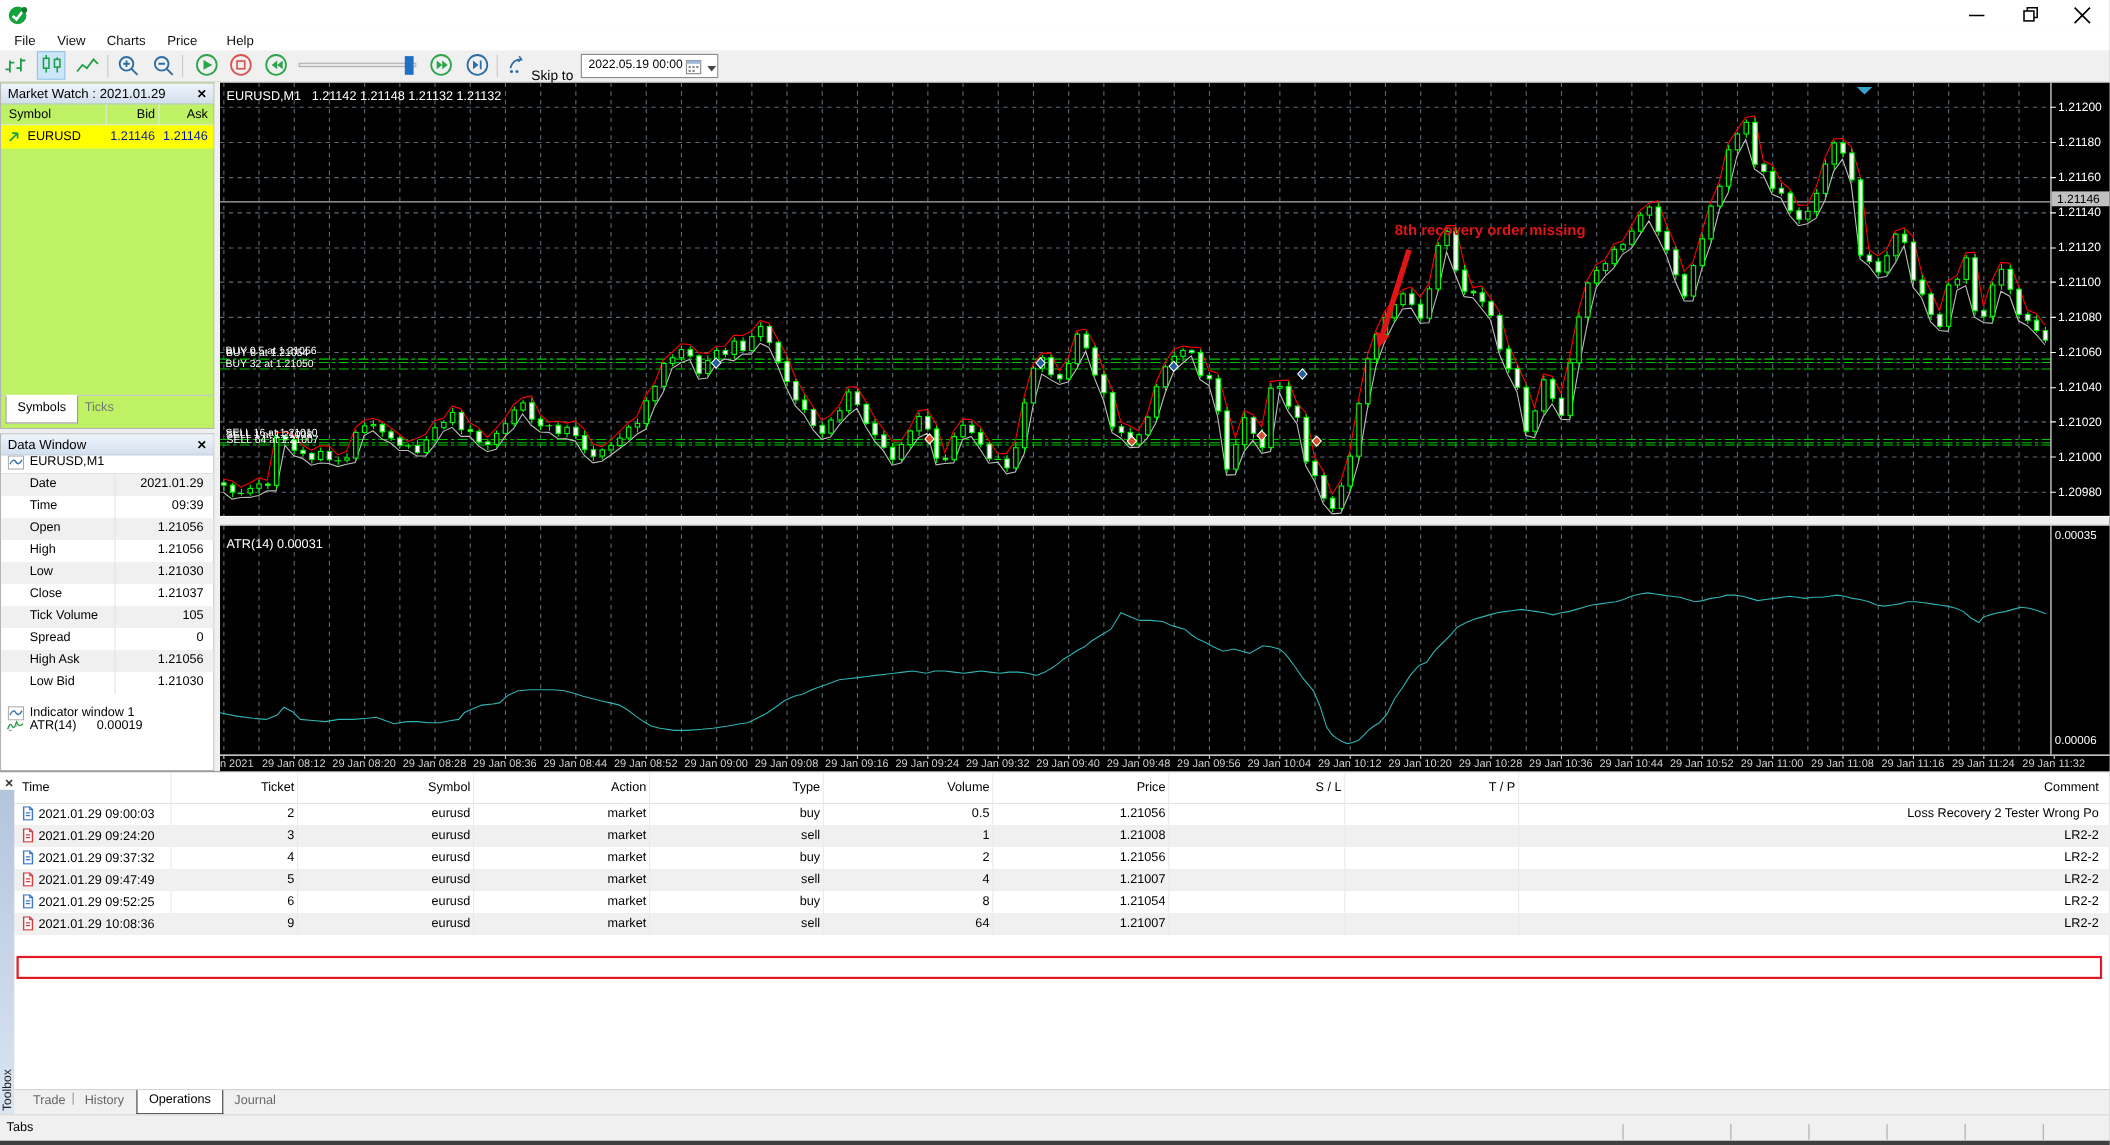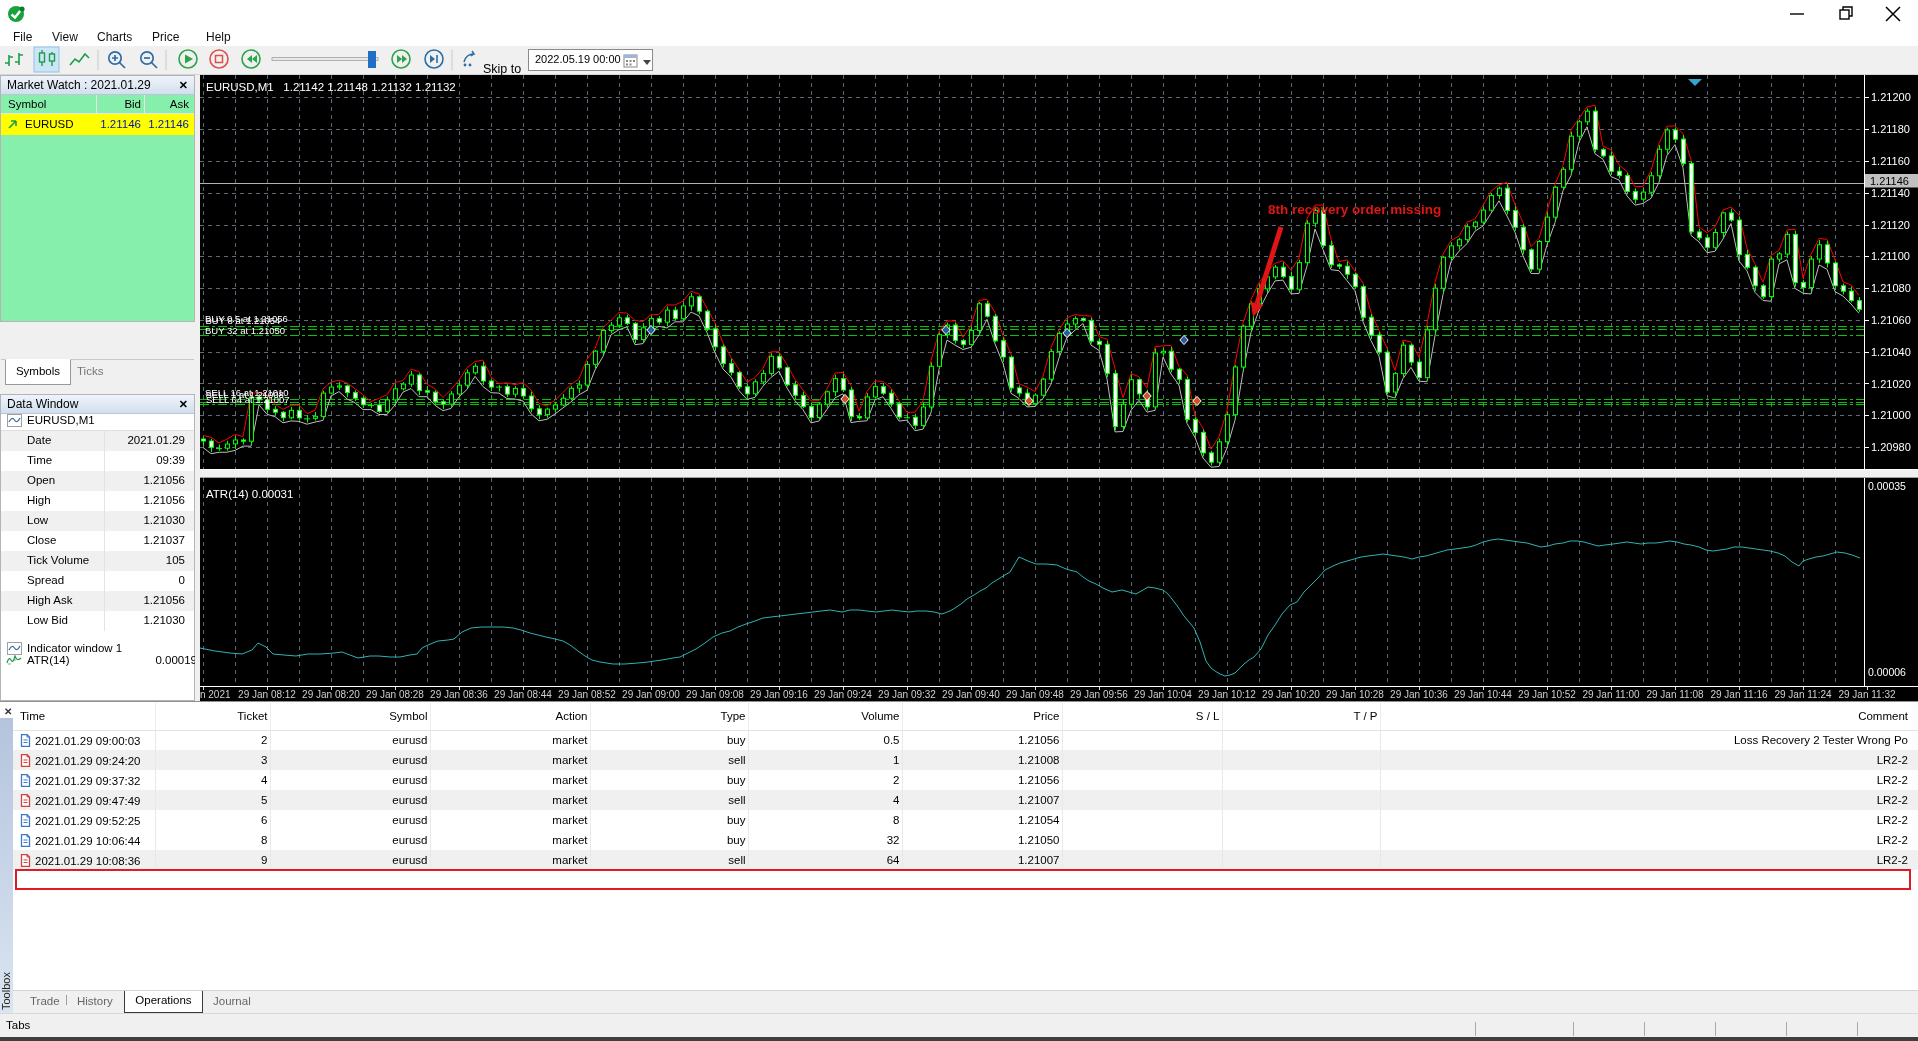--- a/index.html
+++ b/index.html
@@ -5,21 +5,21 @@
 * { margin:0; padding:0; box-sizing:border-box; }
 html,body { width:1918px; height:1041px; overflow:hidden; }
 body { font-family:"Liberation Sans", sans-serif; background:#f0f0f0; position:relative; }
 .abs { position:absolute; }
 #titlebar { left:0; top:0; width:1918px; height:28px; background:#fff; }
 #titlebar .txt { left:31px; top:6px; font-size:13px; color:#000; }
 #menubar { left:0; top:28px; width:1918px; height:18px; background:#fff; font-size:12px; color:#111; }
 #menubar span { position:absolute; top:2px; }
 #toolbar { left:0; top:46px; width:1918px; height:29px; background:#f0f0f0; border-bottom:1px solid #d5d5d5; }
 #datefield { position:absolute; left:528px; top:3px; width:125px; height:22px; background:#fff; border:1px solid #8a8a8a; font-size:11px; color:#000; }
-#mw { left:0; top:75px; width:195px; height:247px; background:#86efac; border:1px solid #b4b4b4; }
+#mw { left:0; top:75px; width:195px; height:315px; background:#bef264; border:1px solid #b4b4b4; }
 .ptitle { position:absolute; left:0; top:0; width:100%; height:19px; background:linear-gradient(#eef4fb,#d3dfee); border-bottom:1px solid #b9c6d8; font-size:12px; color:#000; padding:2px 0 0 6px; }
 .pclose { position:absolute; top:3px; right:6px; font-size:11px; color:#000; font-weight:bold; }
 #dw { left:0; top:394px; width:195px; height:307px; background:#fff; border:1px solid #b4b4b4; }
 #chartsplit { left:195px; top:75px; width:5px; height:626px; background:#f0f0f0; }
 #chart { left:200px; top:75px; width:1718px; height:626px; }
 #ops { left:0; top:701px; width:1918px; height:289px; background:#fff; border-top:1px solid #909090; }
 #toolboxstrip { left:0; top:718px; width:13px; height:295px; background:linear-gradient(#b3c4dd,#dbe5f1); }
 #toolboxstrip svg text { font-size:11px; fill:#222; }
 table#optable { position:absolute; left:13px; top:1px; border-collapse:collapse; table-layout:fixed; width:1905px; font-size:11.5px; color:#000; }
 #optable col.c0{width:142px;} #optable col.c1{width:115px;} #optable col.c2{width:160px;} #optable col.c3{width:160px;} #optable col.c4{width:158px;} #optable col.c5{width:154px;} #optable col.c6{width:160px;} #optable col.c7{width:160px;} #optable col.c8{width:158px;} #optable col.c9{width:538px;}
@@ -228,21 +228,21 @@
         <path d="M2,8 q3,-6 5.5,-2 q2.5,4 5.5,-2" stroke="#3a6ea5" stroke-width="1.3" fill="none"></path>
       </svg>
     <span class="abs" style="left:26px;top:3px;font-size:11.5px">Indicator window 1</span>
   </div>
   <div class="abs" style="left:0;top:256px;width:172px;height:20px">
     <svg class="abs" style="left:5px;top:4px" width="16" height="12" viewBox="0 0 16 12">
         <path d="M1,8 q2,-7 4,-3 q2,4 4,-4 q2,6 6,2" stroke="#1c9e48" stroke-width="1.2" fill="none"></path>
         <path d="M2,9 h3 M7,5 h3" stroke="#888" stroke-width="0.8"></path>
       </svg>
     <span class="abs" style="left:26px;top:3px;font-size:11.5px">ATR(14)</span>
-    <span class="abs" style="left:116px;top:3px;width:80px;text-align:right;font-size:11.5px">0.00019</span>
+    <span class="abs" style="left:87px;top:3px;width:80px;font-size:11.5px">0.00019</span>
   </div>
 </div>
 
 <div class="abs" id="chartsplit"></div>
 <svg class="abs" id="chart" width="1718" height="626" viewBox="0 0 1718 626">
 <rect x="0" y="0" width="1718" height="626" fill="#000"></rect>
 <line x1="3.5" y1="0" x2="3.5" y2="394" stroke="#5d6a76" stroke-width="1" stroke-dasharray="4 4"></line>
 <line x1="3.5" y1="403" x2="3.5" y2="611" stroke="#5d6a76" stroke-width="1" stroke-dasharray="4 4"></line>
 <line x1="35.5" y1="0" x2="35.5" y2="394" stroke="#5d6a76" stroke-width="1" stroke-dasharray="4 4"></line>
 <line x1="35.5" y1="403" x2="35.5" y2="611" stroke="#5d6a76" stroke-width="1" stroke-dasharray="4 4"></line>
@@ -1003,36 +1003,20 @@
           <td>6</td>
           <td>eurusd</td>
           <td>market</td>
           <td>buy</td>
           <td>8</td>
           <td>1.21054</td>
           <td></td>
           <td></td>
           <td>LR2-2</td>
         </tr>
-<tr>
-          <td><svg class="dicon" viewBox="0 0 11 13">
-              <path d="M1.5,0.5 h5.5 l2.5,2.5 v9.5 h-8 z" fill="#fff" stroke="#3c78c8" stroke-width="1.3"></path>
-              <path d="M7,0.5 v2.5 h2.5" fill="none" stroke="#3c78c8" stroke-width="1"></path>
-              <path d="M3.5,6 h4 M3.5,8.5 h4" stroke="#3c78c8" stroke-width="1"></path>
-            </svg>2021.01.29 10:06:44</td>
-          <td>8</td>
-          <td>eurusd</td>
-          <td>market</td>
-          <td>buy</td>
-          <td>32</td>
-          <td>1.21050</td>
-          <td></td>
-          <td></td>
-          <td>LR2-2</td>
-        </tr>
 <tr class="g">
           <td><svg class="dicon" viewBox="0 0 11 13">
               <path d="M1.5,0.5 h5.5 l2.5,2.5 v9.5 h-8 z" fill="#fff" stroke="#d04040" stroke-width="1.3"></path>
               <path d="M7,0.5 v2.5 h2.5" fill="none" stroke="#d04040" stroke-width="1"></path>
               <path d="M3.5,6 h4 M3.5,8.5 h4" stroke="#d04040" stroke-width="1"></path>
             </svg>2021.01.29 10:08:36</td>
           <td>9</td>
           <td>eurusd</td>
           <td>market</td>
           <td>sell</td>

